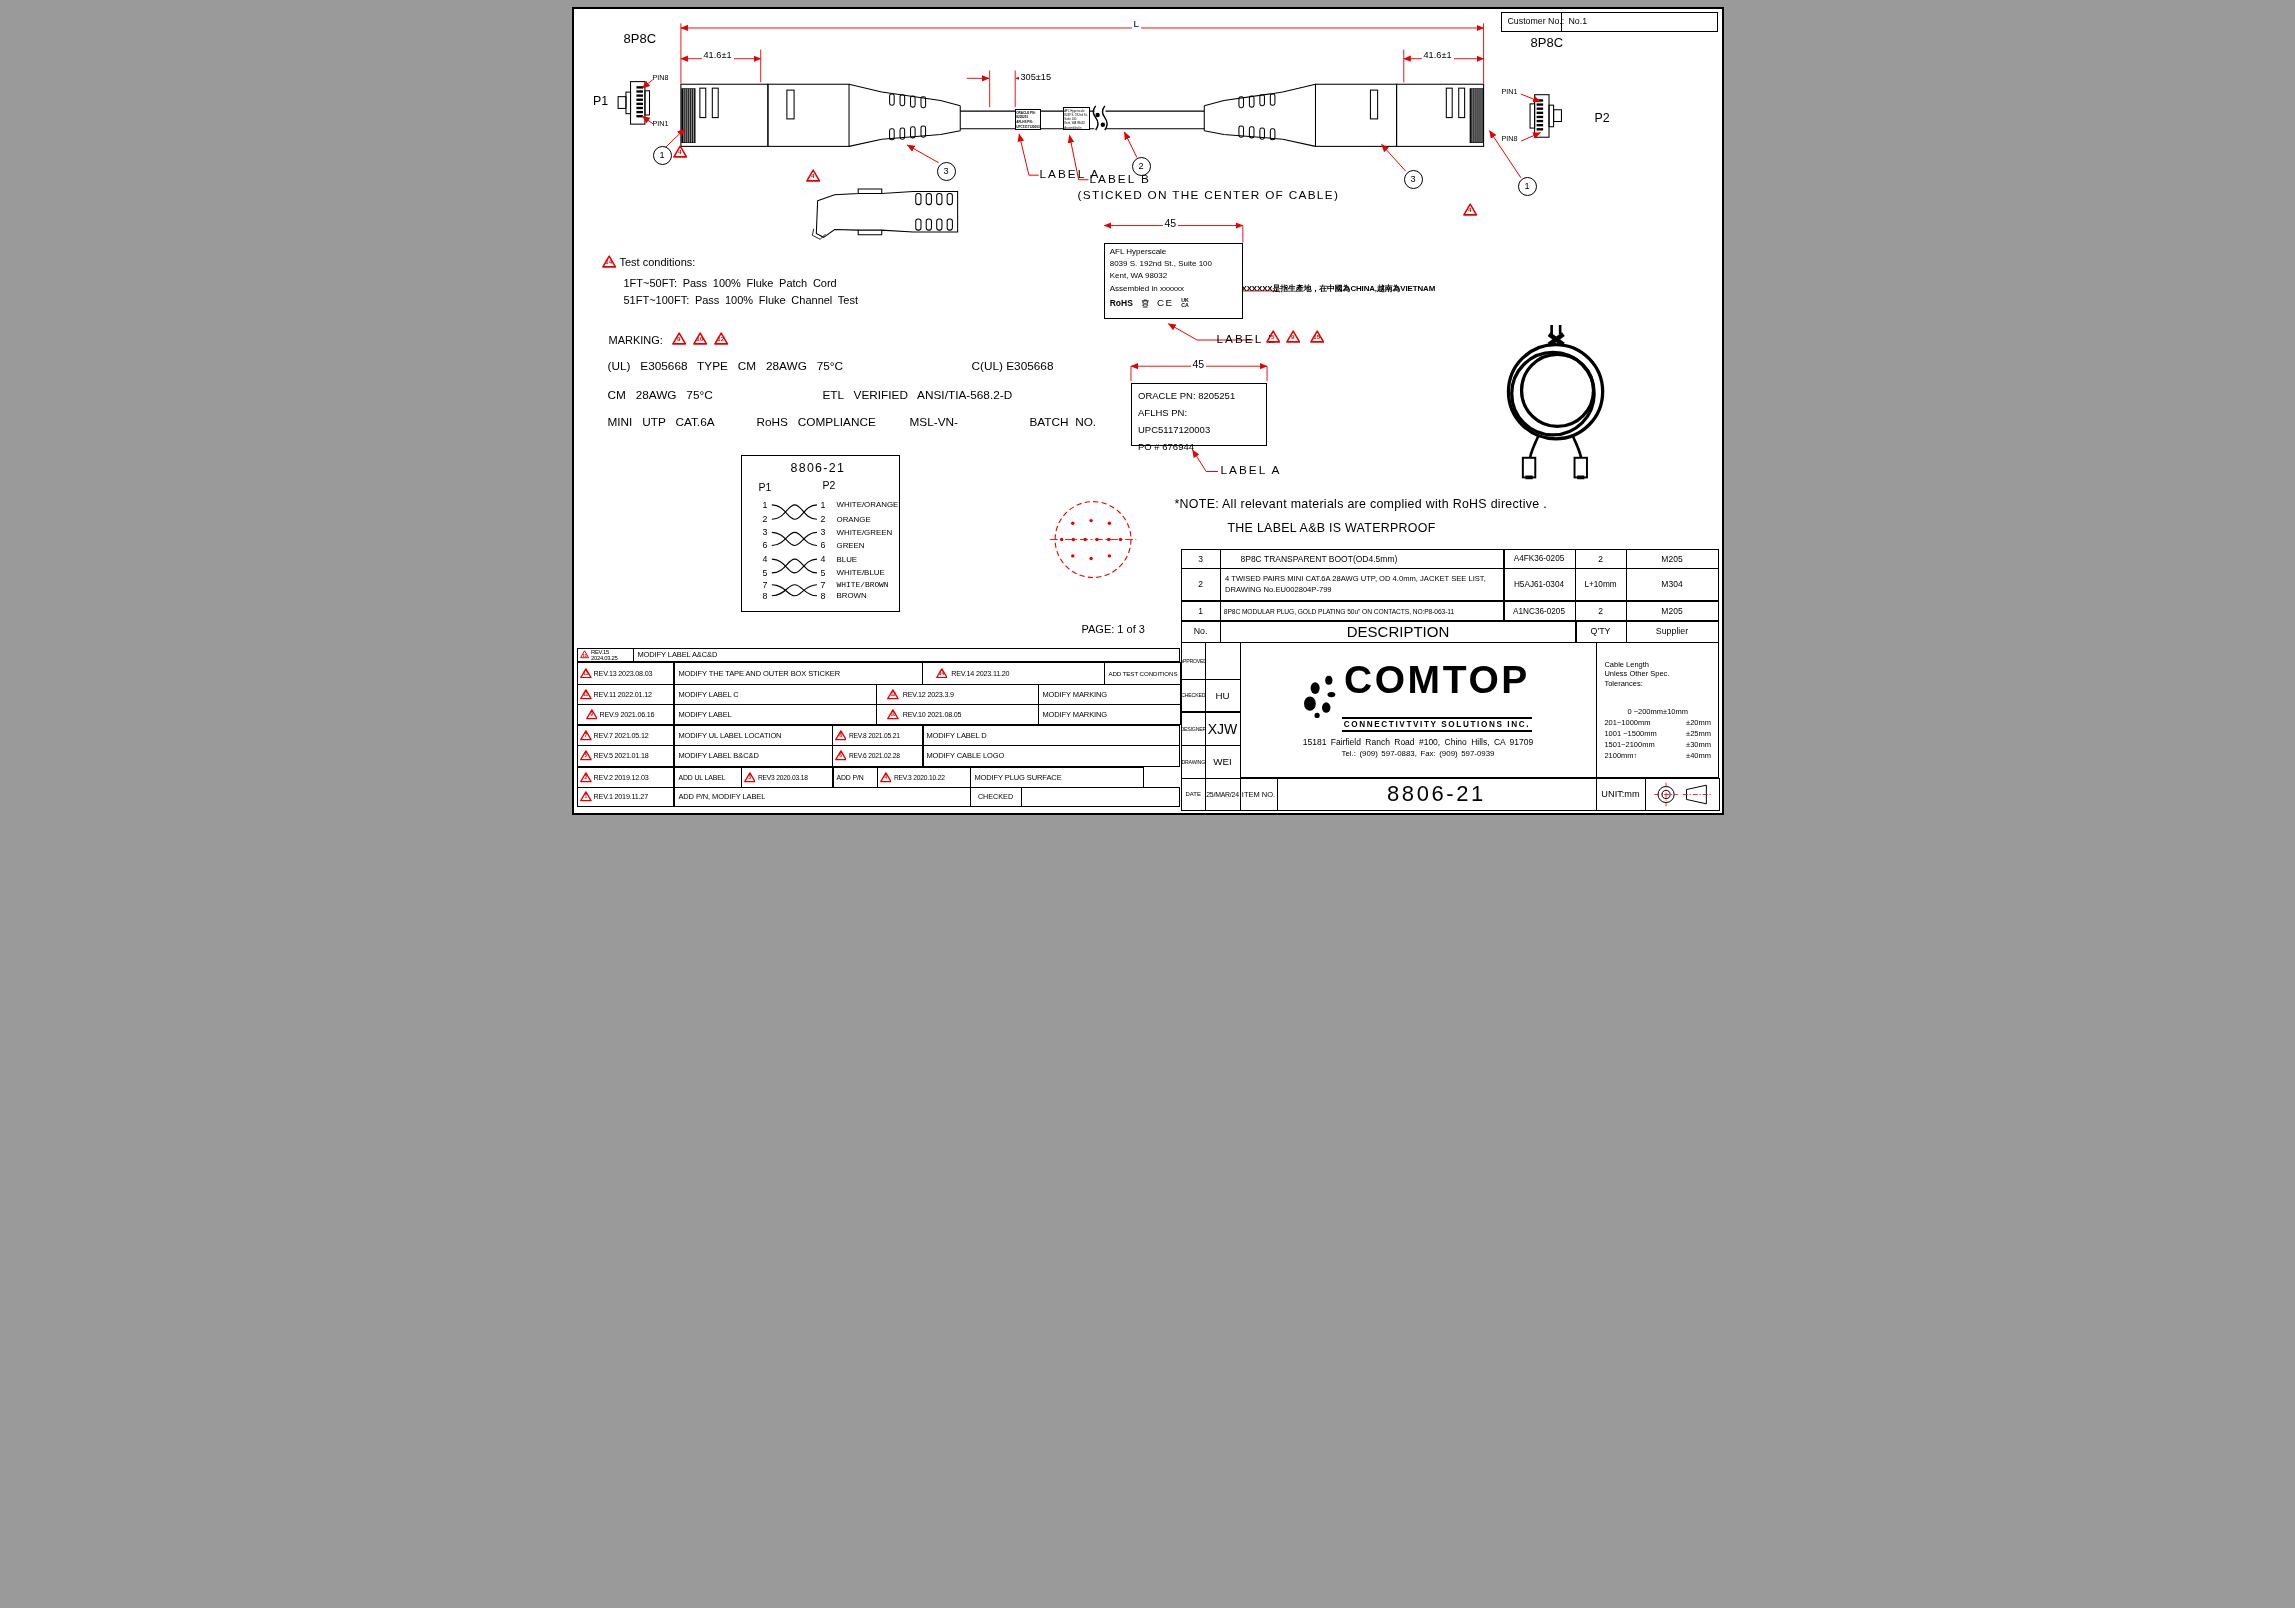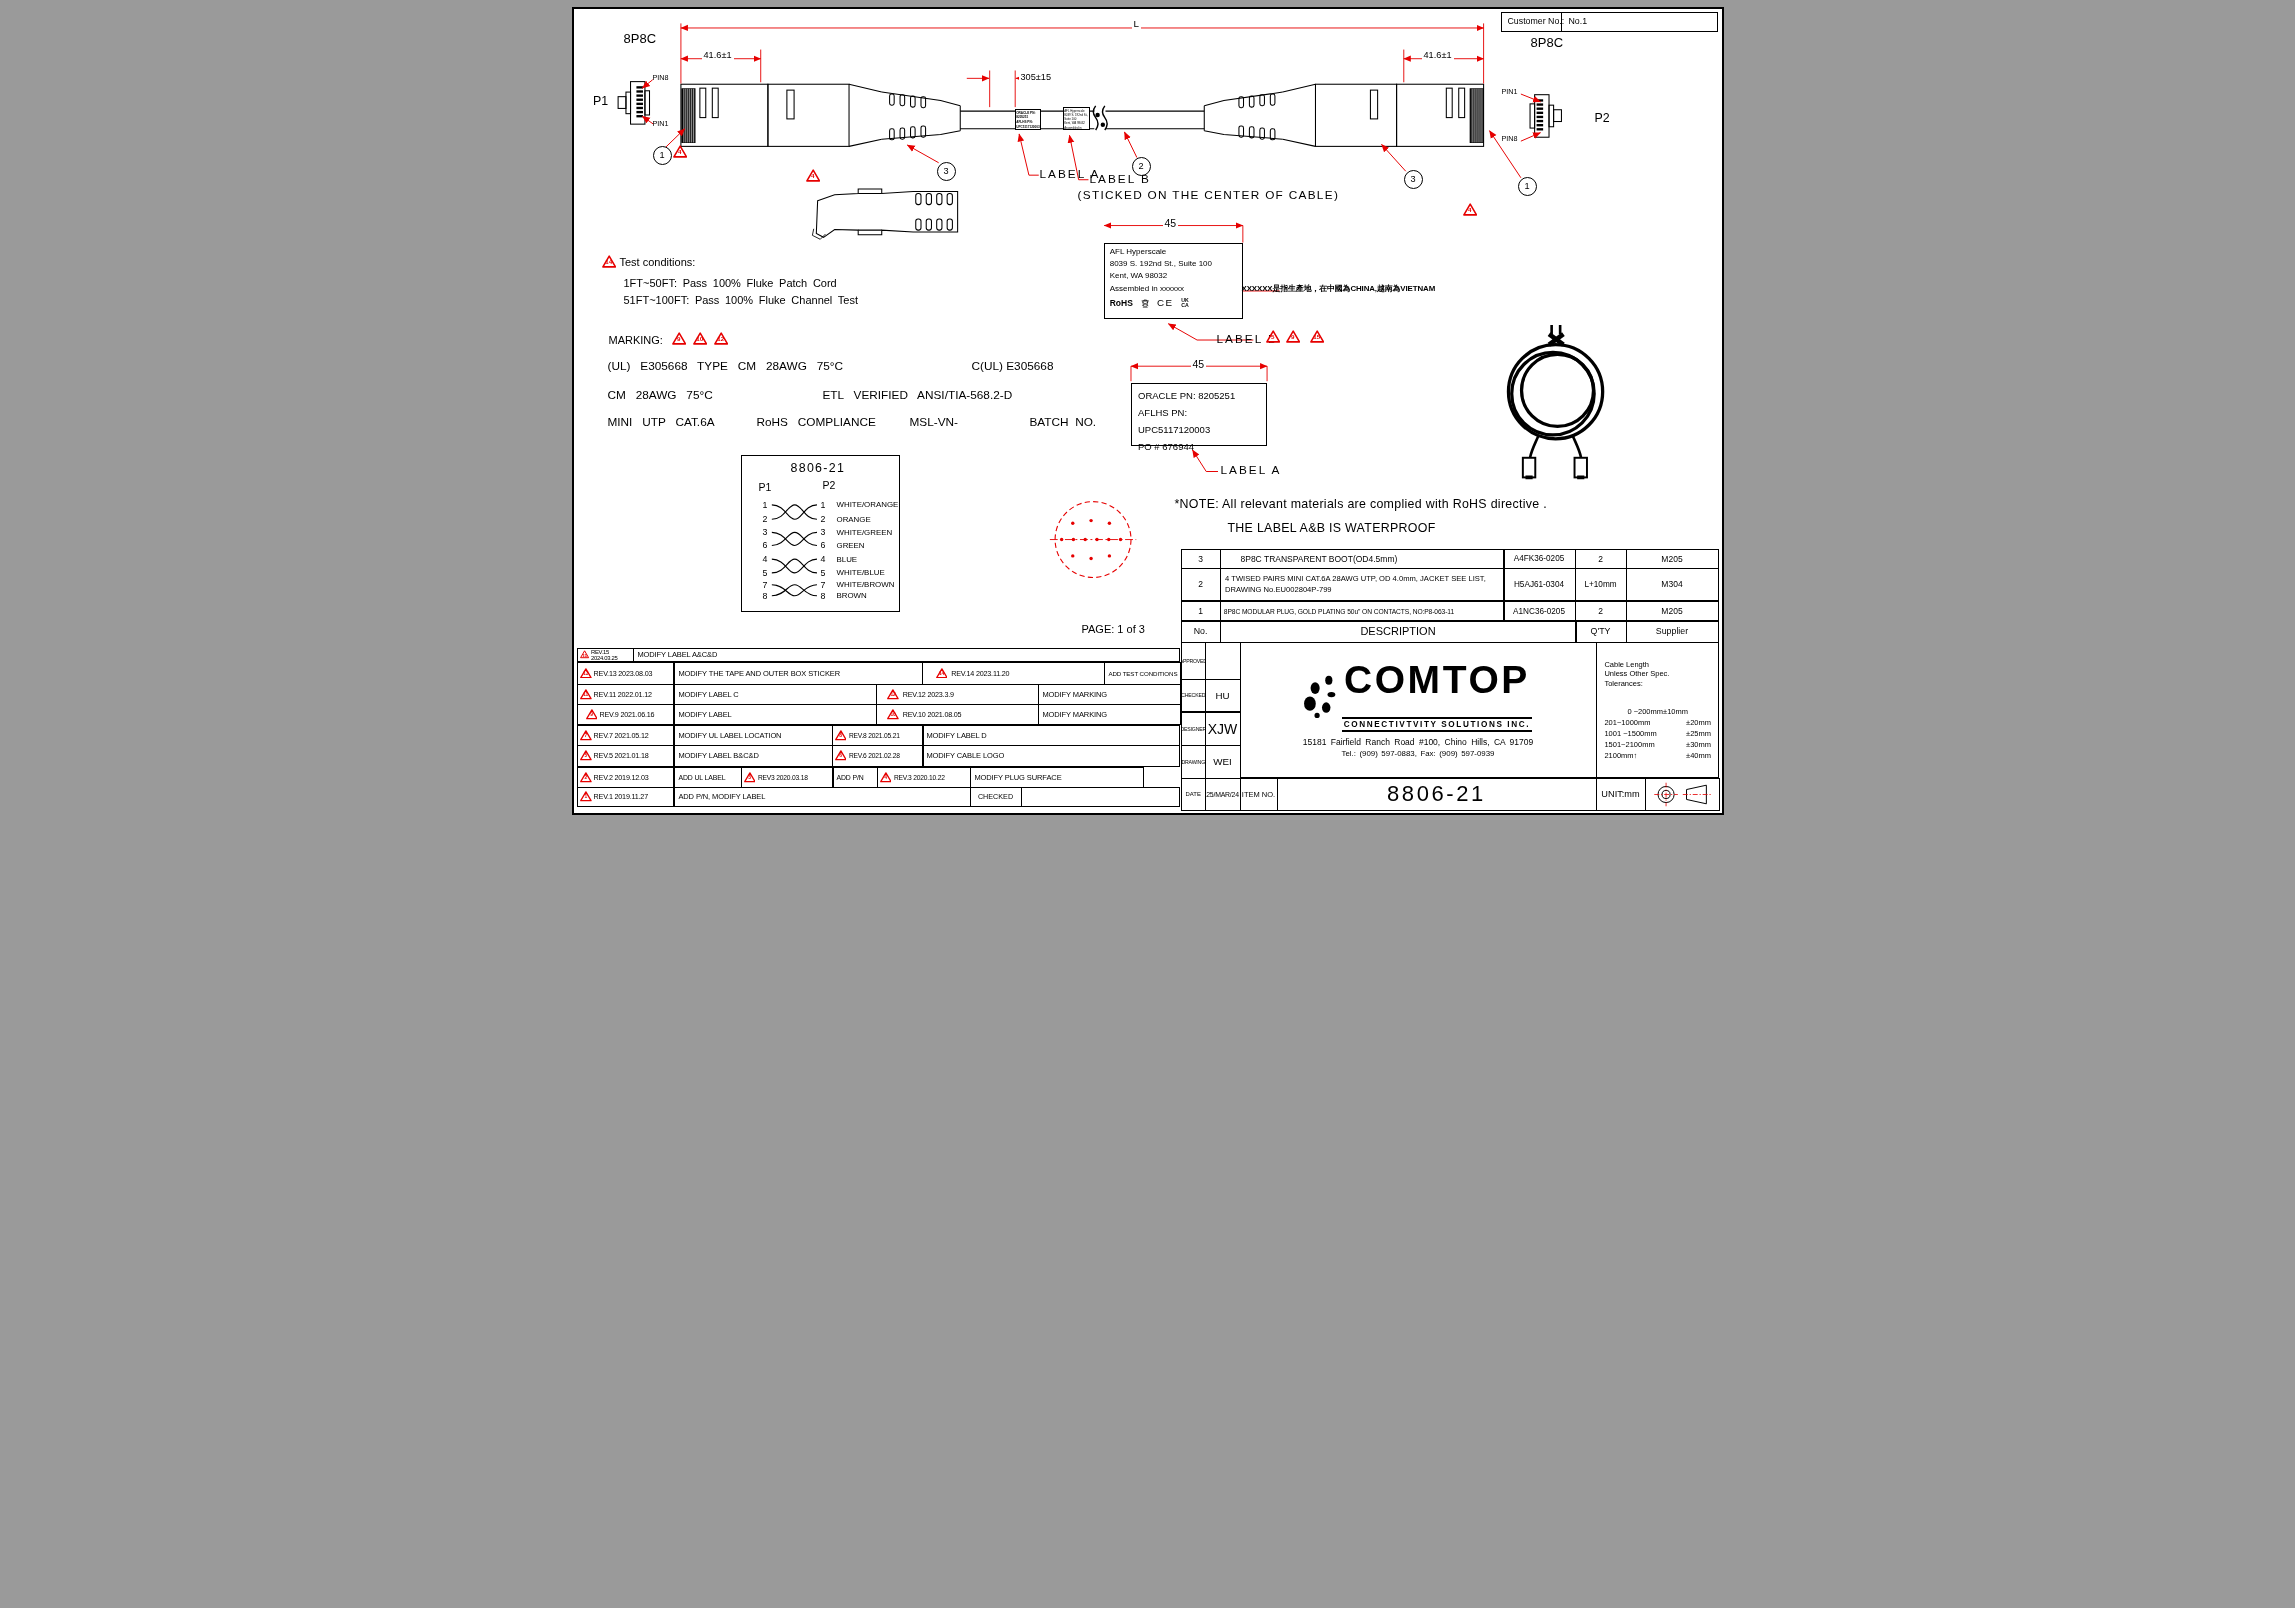--- a/index.html
+++ b/index.html
@@ -388,21 +388,21 @@
   <div class="t" style="left:247px;top:559px;font-size:8.8px;">5</div>
   <div class="t" style="left:247px;top:571px;font-size:8.8px;">7</div>
   <div class="t" style="left:247px;top:582px;font-size:8.8px;">8</div>
 
   <div class="t" style="left:263px;top:491px;font-size:7.9px;">WHITE/ORANGE</div>
   <div class="t" style="left:263px;top:506px;font-size:7.9px;">ORANGE</div>
   <div class="t" style="left:263px;top:519px;font-size:7.9px;">WHITE/GREEN</div>
   <div class="t" style="left:263px;top:532px;font-size:7.9px;">GREEN</div>
   <div class="t" style="left:263px;top:546px;font-size:7.9px;">BLUE</div>
   <div class="t" style="left:263px;top:559px;font-size:7.9px;">WHITE/BLUE</div>
-  <div class="t" style="left:263px;top:571px;font-size:7.9px;">WHITE/BROWN</div>
+  <div class="t" style="left:263px;top:571px;font-size:7.9px;font-family:Liberation Mono, monospace;">WHITE/BROWN</div>
   <div class="t" style="left:263px;top:582px;font-size:7.9px;">BROWN</div>
 
   <div class="t" style="left:508px;top:614px;font-size:11px;">PAGE: 1 of 3</div>
 
   <div class="t" style="left:601px;top:488px;font-size:12.4px;letter-spacing:0.3px;">*NOTE: All relevant materials are complied with RoHS directive .</div>
   <div class="t" style="left:654px;top:512px;font-size:12.4px;letter-spacing:0.3px;">THE LABEL A&amp;B IS WATERPROOF</div>
 
   <div class="cell c" style="left:607px;top:540px;width:40px;height:20px;font-size:8.5px;">
       <span>3</span>
     </div>
@@ -447,21 +447,21 @@
   <div class="cell c" style="left:1001px;top:592px;width:52px;height:21px;font-size:8.5px;">
       <span>2</span>
     </div>
   <div class="cell c" style="left:1052px;top:592px;width:93px;height:21px;font-size:8.5px;">
       <span>M205</span>
     </div>
 
   <div class="cell c" style="left:607px;top:611px;width:40px;height:23px;font-size:8.8px;">
       <span>No.</span>
     </div>
-  <div class="cell c" style="left:646px;top:611px;width:357px;height:23px;font-size:11px;">
+  <div class="cell c" style="left:646px;top:611px;width:357px;height:23px;font-size:15px;">
       <span>DESCRIPTION</span>
     </div>
   <div class="cell c" style="left:1001px;top:611px;width:52px;height:23px;font-size:8.8px;">
       <span>Q'TY</span>
     </div>
   <div class="cell c" style="left:1052px;top:611px;width:93px;height:23px;font-size:8.8px;">
       <span>Supplier</span>
     </div>
 
   <div class="cell rc" style="left:3.3px;top:639px;width:57px;height:14.4px;font-size:5.9px;letter-spacing:-0.3px;">

